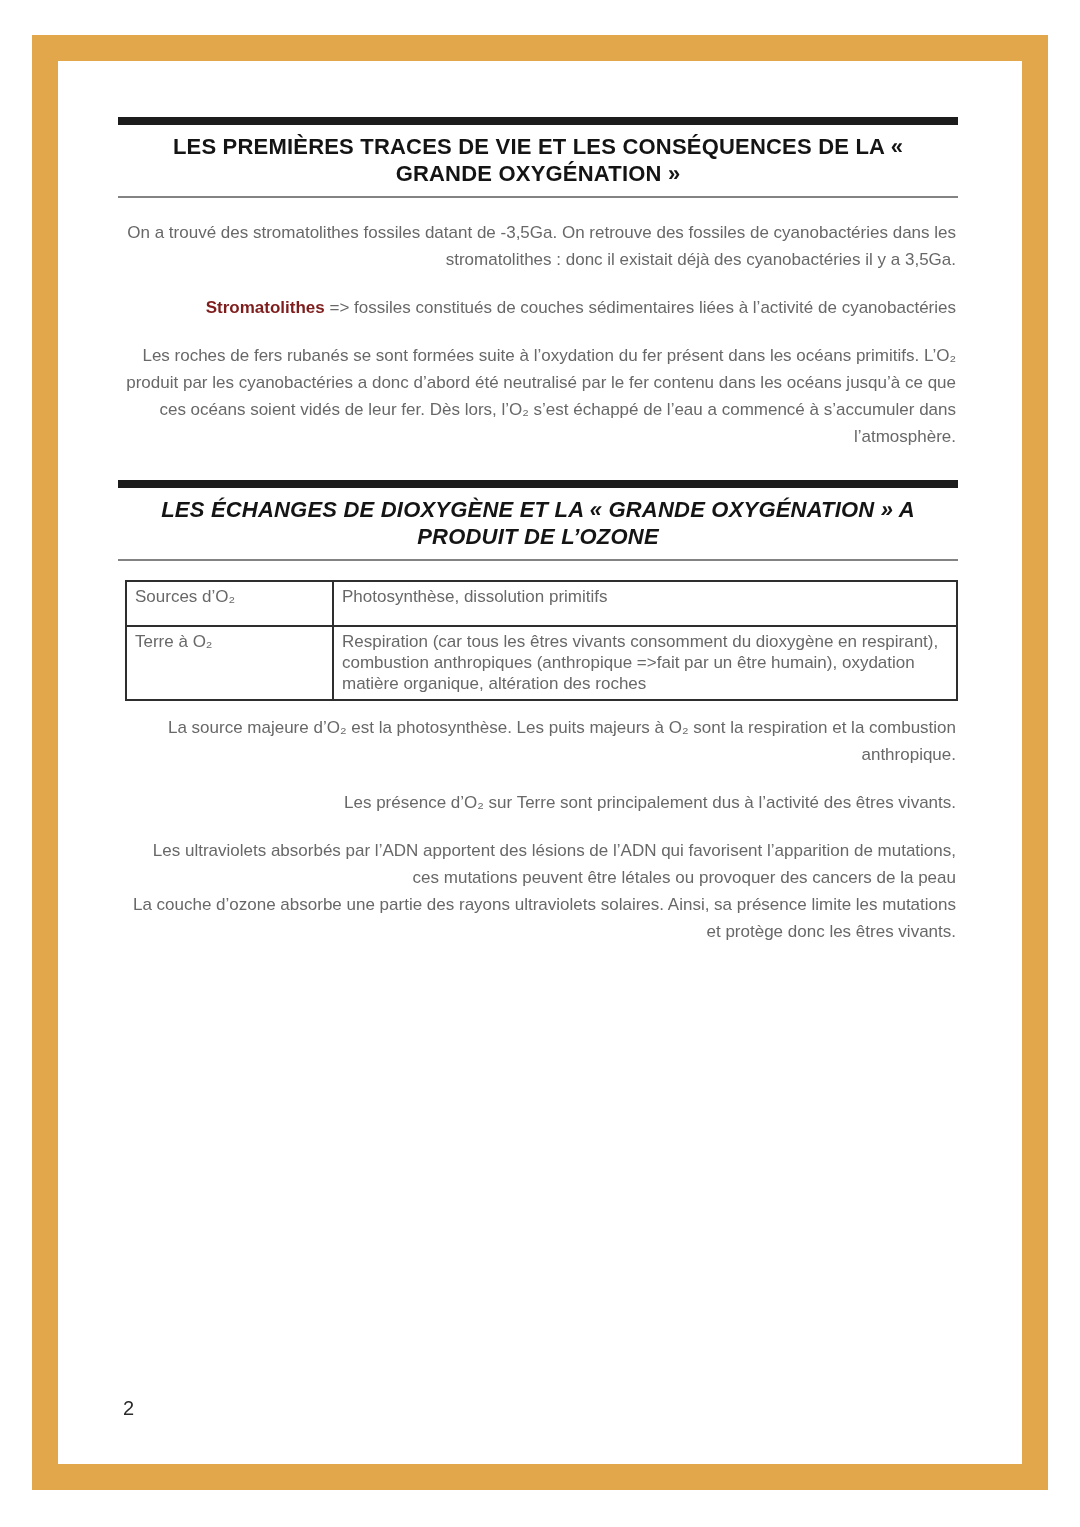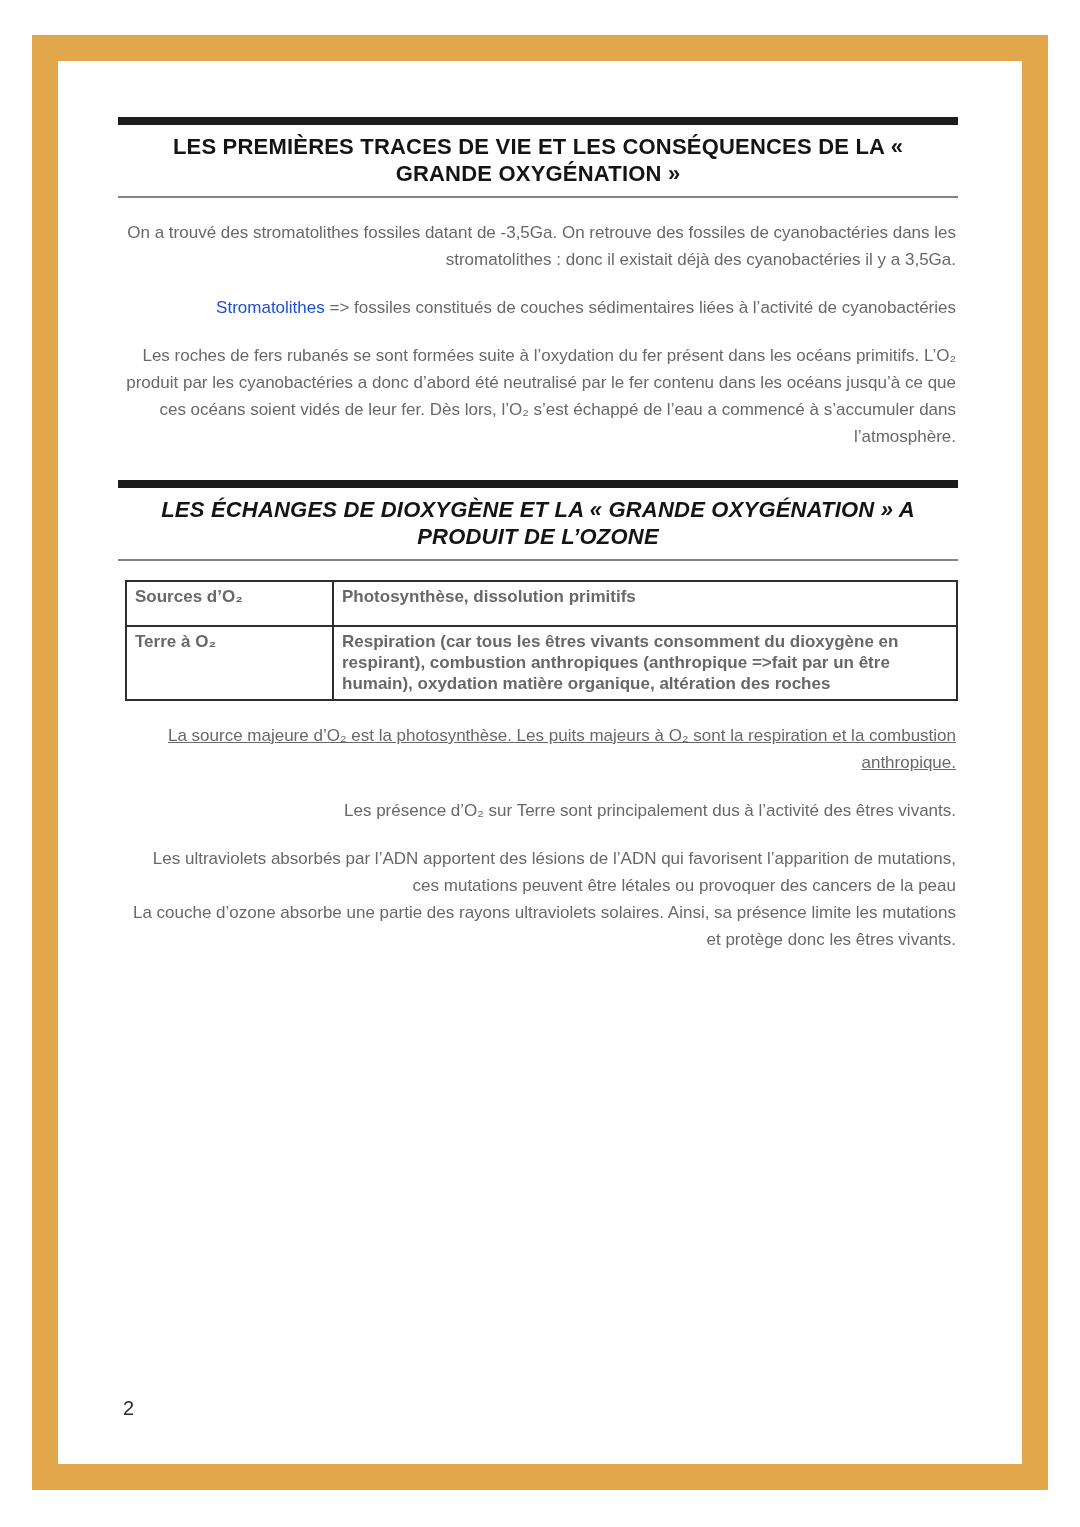--- a/index.html
+++ b/index.html
@@ -47,47 +47,45 @@
   }
   .para {
     margin: 21px 2px 0 5px;
     font-size: 17px;
     line-height: 27px;
     color: #686868;
     white-space: pre-line;
     text-align: right;
   }
   .para .term {
-    font-weight: normal;
-    color: #1d4ed8;
+    font-weight: bold;
+    color: #7f1d1d;
   }
   .info-table {
     border-collapse: collapse;
     margin: 19px 0 0 7px;
     width: 833px;
     table-layout: fixed;
     color: #686868;
     font-size: 17px;
     line-height: 21px;
-    font-weight: bold;
   }
   .info-table td {
     border: 2px solid #2e2e2e;
     vertical-align: top;
     padding: 4px 10px 5px 8px;
   }
   .info-table td.label-cell {
     width: 187px;
   }
   .info-table tr.row-sources td {
     height: 34px;
   }
   .after-table {
-    margin-top: 21px;
-    text-decoration: underline;
+    margin-top: 13px;
   }
   .page-number {
     position: absolute;
     left: 123px;
     top: 1396px;
     font-size: 20px;
     line-height: 24px;
     color: #2b2b2b;
   }
 </style>

